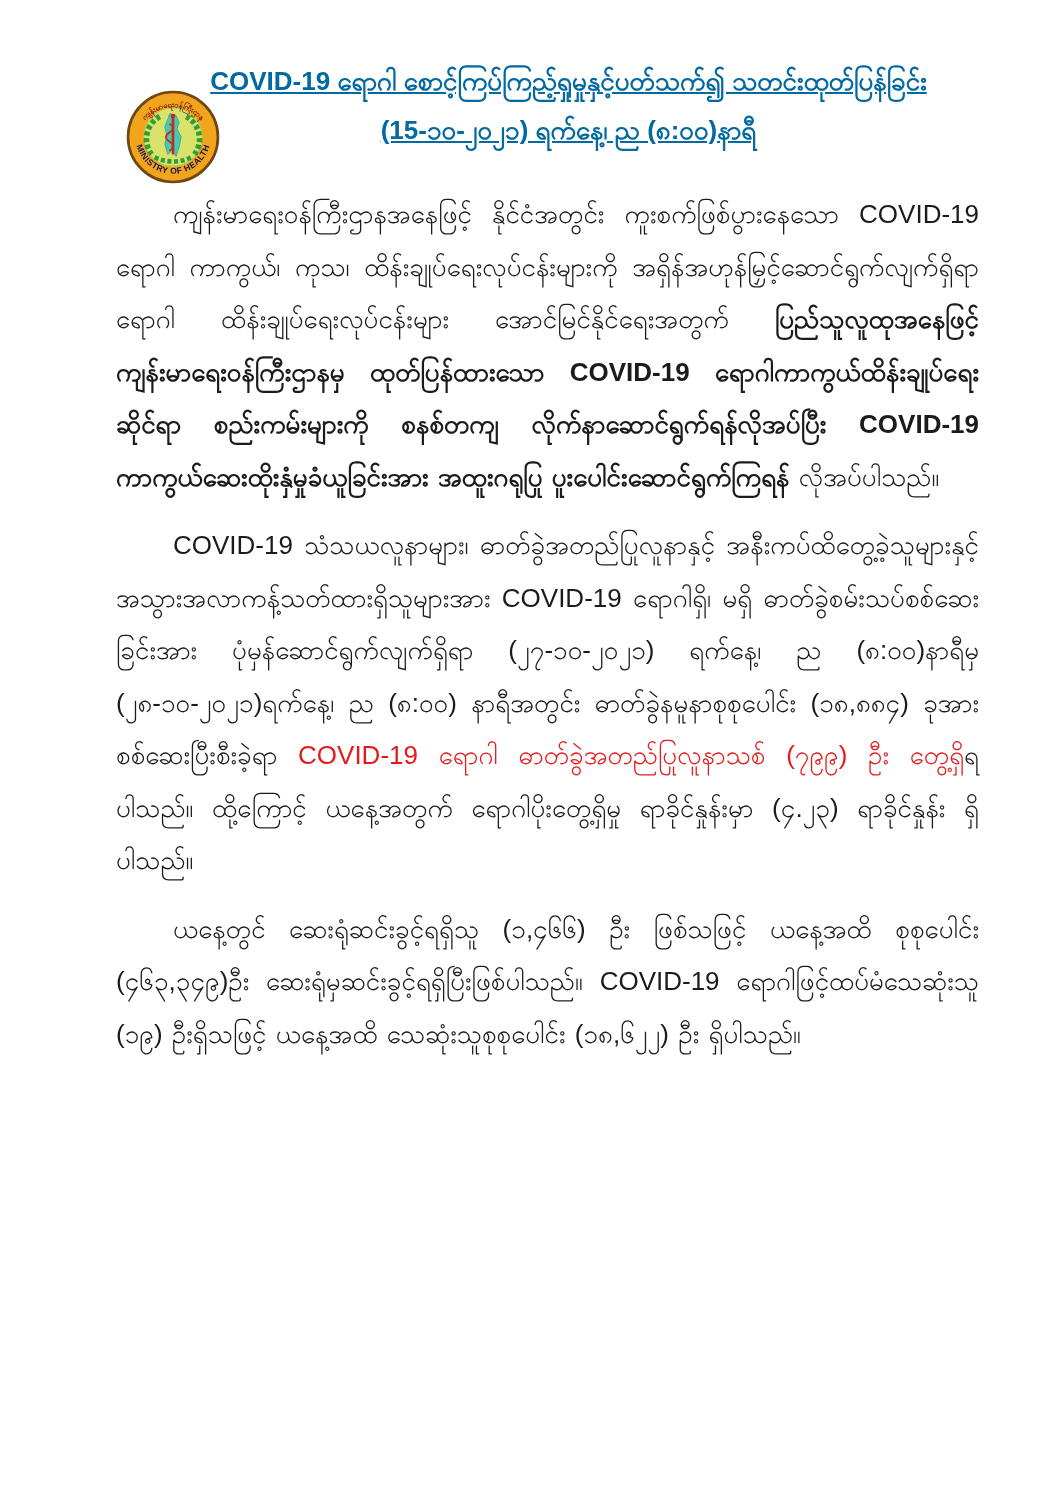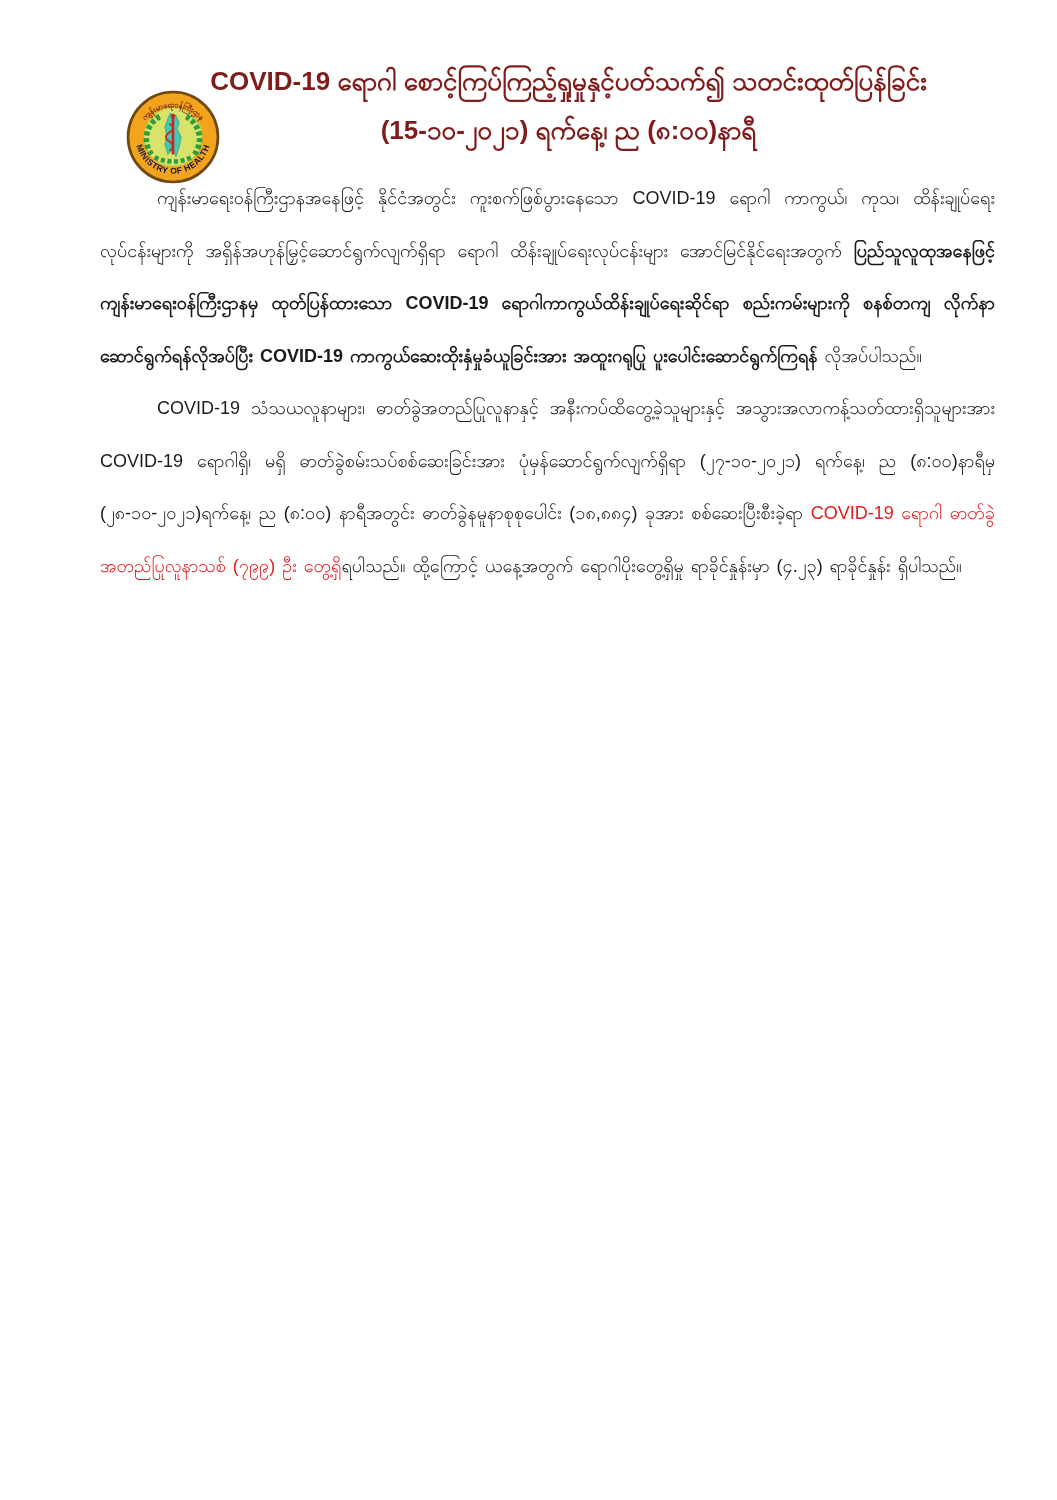--- a/index.html
+++ b/index.html
@@ -22,31 +22,32 @@
   }
   .header {
     position: absolute;
     left: 150px;
     right: 70px;
     top: 57px;
     text-align: center;
     font-weight: 700;
     font-size: 26px;
     line-height: 49px;
-    color: #7f1d1d;
+    color: #0369a1;
+    text-decoration: underline;
   }
   .body-text {
     position: absolute;
     left: 100px;
     right: 62px;
     top: 172px;
   }
   .para {
-    margin: 0;
-    font-size: 18px;
+    margin: 16px;
+    font-size: 26px;
     line-height: 52.5px;
     text-align: justify;
     text-align-last: left;
     text-indent: 57px;
     word-spacing: 2px;
   }
   .bold { font-weight: 700; }
   .red  { color: #e31b1e; }
 </style>
 </head>
@@ -82,15 +83,16 @@
     <div>COVID-19 ရောဂါ စောင့်ကြပ်ကြည့်ရှုမှုနှင့်ပတ်သက်၍ သတင်းထုတ်ပြန်ခြင်း</div>
     <div>(15-၁၀-၂၀၂၁) ရက်နေ့၊ ည (၈:၀၀)နာရီ</div>
   </header>
 
   <main class="body-text">
     <p class="para"><span>ကျန်းမာရေးဝန်ကြီးဌာနအနေဖြင့် နိုင်ငံအတွင်း ကူးစက်ဖြစ်ပွားနေသော COVID-19 ရောဂါ ကာကွယ်၊ ကုသ၊ ထိန်းချုပ်ရေးလုပ်ငန်းများကို အရှိန်အဟုန်မြှင့်ဆောင်ရွက်လျက်ရှိရာ ရောဂါ ထိန်းချုပ်ရေးလုပ်ငန်းများ အောင်မြင်နိုင်ရေးအတွက် </span><span class="bold">ပြည်သူလူထုအနေဖြင့် ကျန်းမာရေးဝန်ကြီးဌာနမှ ထုတ်ပြန်ထားသော COVID-19 ရောဂါကာကွယ်ထိန်းချုပ်ရေးဆိုင်ရာ စည်းကမ်းများကို စနစ်တကျ လိုက်နာဆောင်ရွက်ရန်လိုအပ်ပြီး COVID-19 ကာကွယ်ဆေးထိုးနှံမှုခံယူခြင်းအား အထူးဂရုပြု ပူးပေါင်းဆောင်ရွက်ကြရန် </span><span>လိုအပ်ပါသည်။</span></p>
 
     <p class="para"><span>COVID-19 သံသယလူနာများ၊ ဓာတ်ခွဲအတည်ပြုလူနာနှင့် အနီးကပ်ထိတွေ့ခဲ့သူများနှင့် အသွားအလာကန့်သတ်ထားရှိသူများအား COVID-19 ရောဂါရှိ၊ မရှိ ဓာတ်ခွဲစမ်းသပ်စစ်ဆေးခြင်းအား ပုံမှန်ဆောင်ရွက်လျက်ရှိရာ (၂၇-၁၀-၂၀၂၁) ရက်နေ့၊ ည (၈:၀၀)နာရီမှ (၂၈-၁၀-၂၀၂၁)ရက်နေ့၊ ည (၈:၀၀) နာရီအတွင်း ဓာတ်ခွဲနမူနာစုစုပေါင်း (၁၈,၈၈၄) ခုအား စစ်ဆေးပြီးစီးခဲ့ရာ </span><span class="red">COVID-19 ရောဂါ ဓာတ်ခွဲအတည်ပြုလူနာသစ် (၇၉၉) ဦး တွေ့ရှိ</span><span>ရပါသည်။ ထို့ကြောင့် ယနေ့အတွက် ရောဂါပိုးတွေ့ရှိမှု ရာခိုင်နှုန်းမှာ (၄.၂၃) ရာခိုင်နှုန်း ရှိပါသည်။</span></p>
 
 
+    <p class="para"><span>ယနေ့တွင် ဆေးရုံဆင်းခွင့်ရရှိသူ (၁,၄၆၆) ဦး ဖြစ်သဖြင့် ယနေ့အထိ စုစုပေါင်း (၄၆၃,၃၄၉)ဦး ဆေးရုံမှဆင်းခွင့်ရရှိပြီးဖြစ်ပါသည်။ COVID-19 ရောဂါဖြင့်ထပ်မံသေဆုံးသူ (၁၉) ဦးရှိသဖြင့် ယနေ့အထိ သေဆုံးသူစုစုပေါင်း (၁၈,၆၂၂) ဦး ရှိပါသည်။</span></p>
   </main>
 
 </div>
 
 </body></html>

